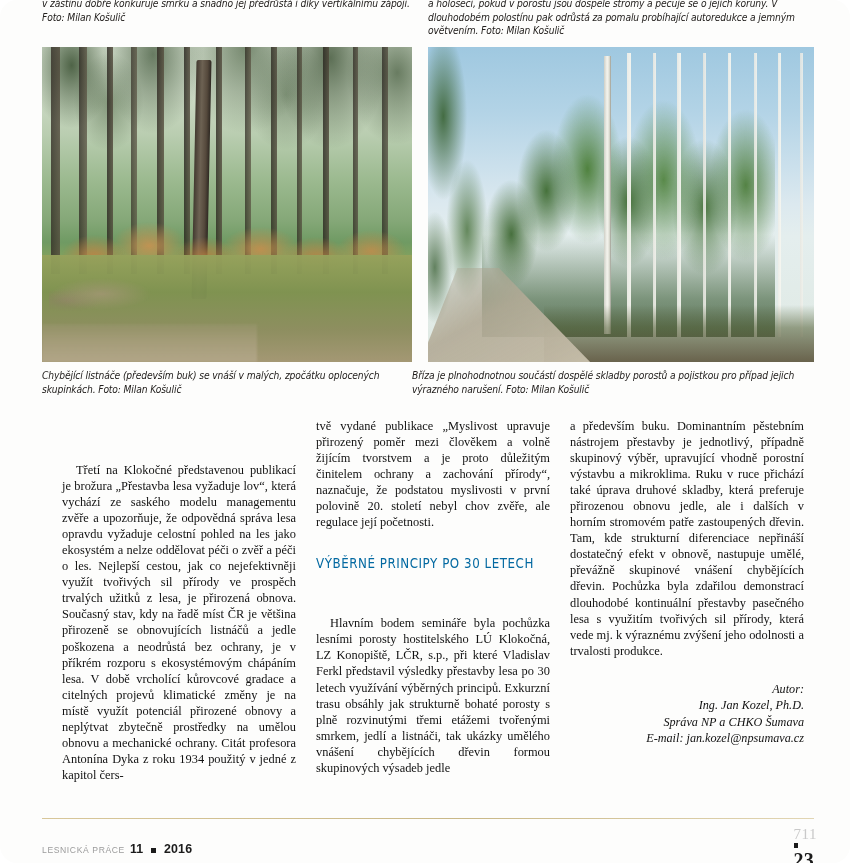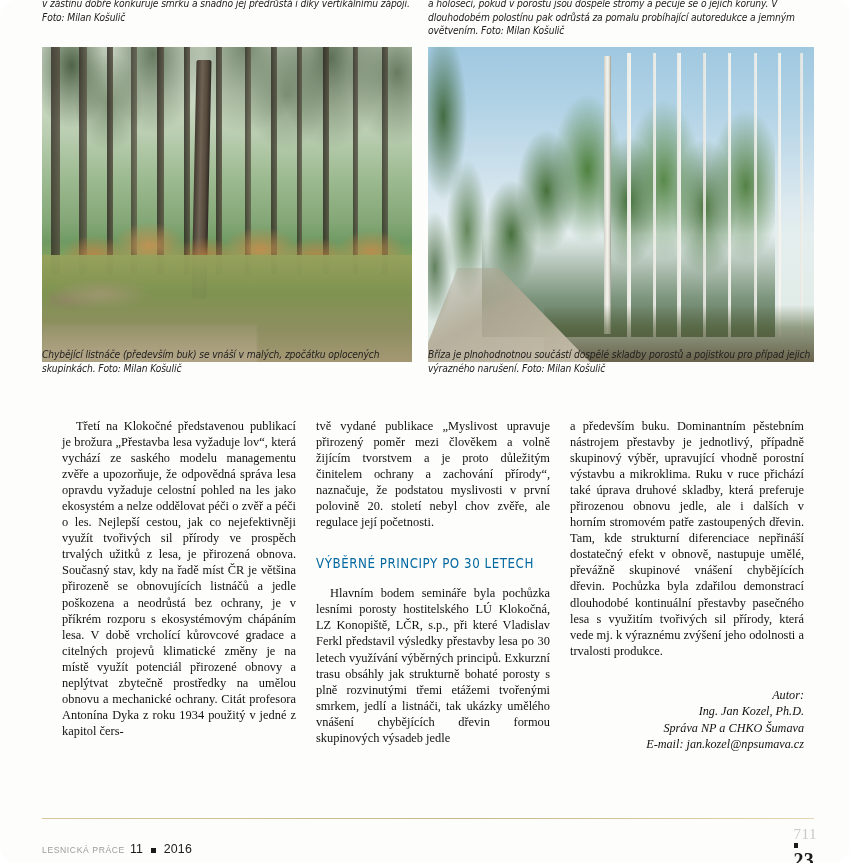--- a/index.html
+++ b/index.html
@@ -193,24 +193,23 @@
   }
   .ph-r-ground {
     position: absolute; left: 30%; right: 0; bottom: 0; height: 18%;
     background: linear-gradient(to top, rgba(92,84,60,.9), rgba(80,92,50,.55) 60%, transparent);
   }
 
   
   .mid-captions {
     position: absolute;
     left: 42px;
-    top: 348px;
-    width: 772px;
-    display: flex;
-    gap: 16px;
+    top: 369px;
+    width: 772px;
+    display: flex;
   }
 
   
   .columns {
     position: absolute;
     left: 62px;
     top: 418px;
     width: 742px;
     display: flex;
     gap: 20px;
@@ -219,39 +218,39 @@
   .col p {
     margin: 0;
     font-family: "Liberation Serif", serif;
     font-size: 12.4px;
     line-height: 16.05px;
     text-align: justify;
     text-justify: inter-word;
     color: #111;
     hyphens: manual;
   }
-  .col p.indent { text-indent: 14px; }
+  .col p.indent { text-indent: 14px; margin-top: 44px; }
   .lead {
     margin: 0 0 0 0;
     font-family: "Liberation Serif", serif;
     font-size: 12.4px;
     line-height: 16.05px;
     color: #111;
   }
   .section-head {
     font-family: "DejaVu Sans Condensed", "Liberation Sans", sans-serif;
     font-size: 13.2px;
     font-weight: 400;
     letter-spacing: 0.55px;
     color: #0369a1;
     margin: 26px 0 14px 0;
     text-transform: uppercase;
   }
   .signature {
-    margin-top: 28px;
+    margin-top: 22px;
     text-align: right;
     font-family: "Liberation Serif", serif;
     font-style: italic;
     font-size: 12.2px;
     line-height: 16.6px;
     color: #111;
   }
 
   
   .footer-rule {
@@ -280,21 +279,21 @@
     align-items: baseline;
     gap: 5px;
   }
   .brand {
     font-size: 8.6px;
     color: #9b9b9b;
     letter-spacing: .6px;
     text-transform: uppercase;
   }
   .issue {
-    font-weight: normal;
+    font-weight: bold;
     font-size: 12.4px;
     color: #1b1b1b;
   }
   .sq {
     display: inline-block;
     width: 4.5px; height: 4.5px;
     background: #1b1b1b;
     margin: 0 3px 1px 3px;
     vertical-align: middle;
   }

